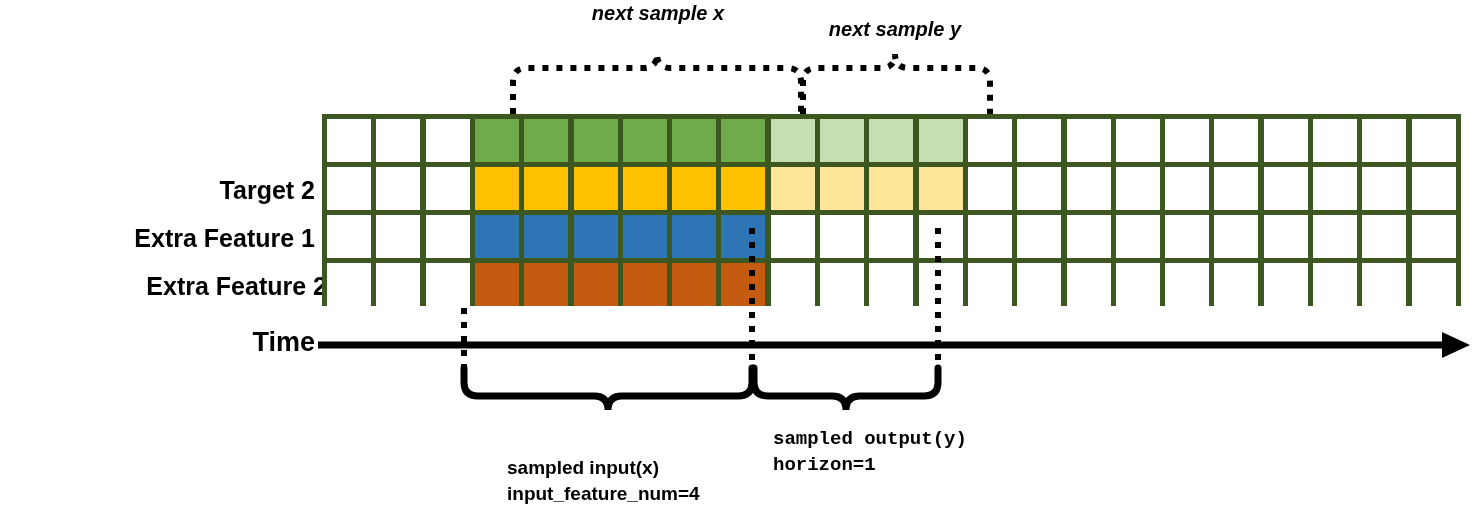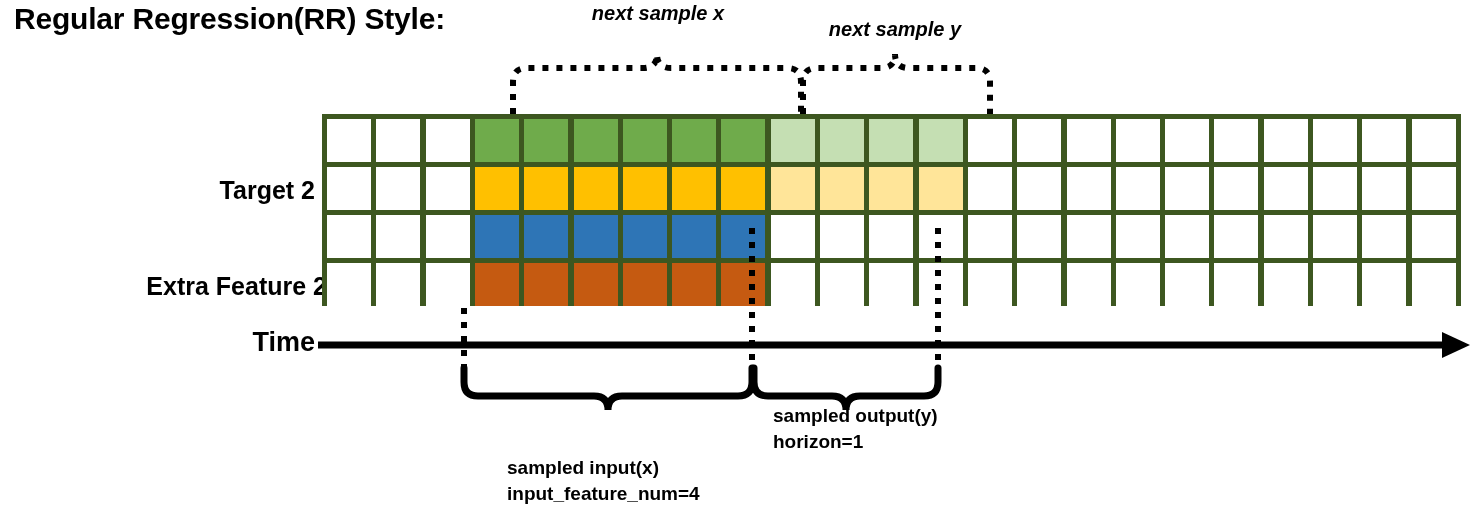--- a/index.html
+++ b/index.html
@@ -73,27 +73,27 @@
     pointer-events: none;
   }
 
   .grid-cell { position: absolute; }
 </style>
 </head>
 <body>
 
 <div id="stage">
 
-  <div class="abs" id="title">Regular Regression(RR) Style:</div>
 
   <div class="abs top-label" style="left:558px; top:2px; width:200px;">next sample x</div>
 
   <div class="abs top-label" style="left:800px; top:18px; width:190px;">next sample y</div>
 
   <div class="abs row-label" style="left:20px; top:166px; width:295px;">Target 2</div>
+  <div class="abs row-label" style="left:20px; top:214px; width:295px;">Extra Feature 1</div>
   <div class="abs row-label" style="left:32px; top:262px; width:295px;">Extra Feature 2</div>
 
   <div id="grid-layer" class="abs" style="left:0; top:0; width:1476px; height:516px;">
       <div class="abs" style="left: 322px; top: 114px; width: 1139px; height: 192px; background: rgb(61, 87, 32);">
         <div class="grid-cell" style="left: 5px; top: 5px; width: 44px; height: 43px; background: rgb(255, 255, 255);"></div>
         <div class="grid-cell" style="left: 54px; top: 5px; width: 44px; height: 43px; background: rgb(255, 255, 255);"></div>
         <div class="grid-cell" style="left: 104px; top: 5px; width: 44px; height: 43px; background: rgb(255, 255, 255);"></div>
         <div class="grid-cell" style="left: 153px; top: 5px; width: 44px; height: 43px; background: rgb(111, 171, 75);"></div>
         <div class="grid-cell" style="left: 202px; top: 5px; width: 44px; height: 43px; background: rgb(111, 171, 75);"></div>
         <div class="grid-cell" style="left: 252px; top: 5px; width: 44px; height: 43px; background: rgb(111, 171, 75);"></div>
@@ -186,21 +186,21 @@
       </div>
     </div>
 
   <div class="abs" id="time-label" style="left:40px; top:327px; width:275px;">Time</div>
 
   <div class="abs caption" style="left:507px; top:422px;margin-top:33px;">
     <div>sampled input(x)</div>
     <div>input_feature_num=4</div>
   </div>
 
-  <div class="abs caption" style="left:773px; top:403px;">
+  <div class="abs caption" style="left:773px; top:426px;font-family:Liberation Mono, monospace;">
     <div>sampled output(y)</div>
     <div>horizon=1</div>
   </div>
 
   <svg class="overlay" id="vector-layer" viewBox="0 0 1476 516">
 
     <g>
       <path d="M 513,114 L 513,82 Q 513,68 527,68 L 643,68 Q 657,68 657,54 Q 657,68 671,68 L 787,68 Q 801,68 801,82 L 801,114" fill="none" stroke="#000000" stroke-width="6" stroke-linecap="butt" stroke-dasharray="6 8"></path>
     </g>
 

